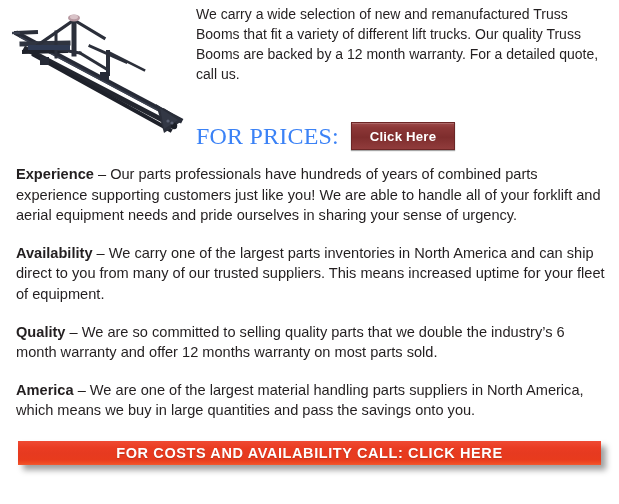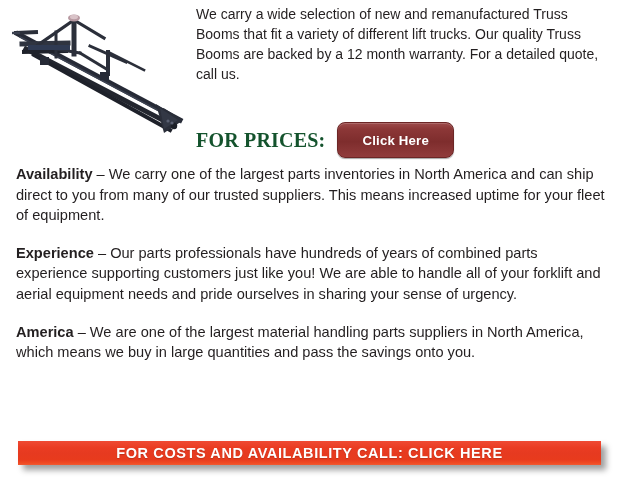--- a/index.html
+++ b/index.html
@@ -59,35 +59,35 @@
   .prices-row {
     position: absolute;
     left: 196px;
     top: 122px;
     display: flex;
     align-items: center;
     gap: 12px;
   }
   .for-prices {
     font-family: "Liberation Serif", serif;
-    font-weight: bold;
-    font-size: 20px;
-    color: #14532d;
+    font-weight: normal;
+    font-size: 24px;
+    color: #3b82f6;
     letter-spacing: 0.2px;
     line-height: 26px;
     white-space: nowrap;
   }
   .click-here-btn {
     display: inline-flex;
     align-items: center;
     justify-content: center;
     min-width: 104px;
-    height: 36px;
-    padding: 0 24px;
-    border-radius: 8px;
+    height: 28px;
+    padding: 0 12px;
+    border-radius: 0;
     background: linear-gradient(180deg, #9d4b4b 0%, #8c3737 18%, #7e2d2d 55%, #913c3c 100%);
     border: 1px solid #6c2626;
     box-shadow: 0 1px 1px rgba(0,0,0,0.35), inset 0 1px 0 rgba(255,255,255,0.18);
     color: #ffffff;
     font-size: 13.2px;
     font-weight: bold;
     letter-spacing: 0.2px;
     cursor: pointer;
     box-sizing: border-box;
   }
@@ -203,27 +203,30 @@
     <div class="prices-row">
       <span class="for-prices">FOR PRICES:</span>
       <button class="click-here-btn">Click Here</button>
     </div>
 
   </div>
 
   <div class="features">
 
     <p class="feature">
+      <span class="label">Experience</span><span> – </span><span>Our parts professionals have hundreds of years of combined parts experience supporting customers just like you!  We are able to handle all of your forklift and aerial equipment needs and pride ourselves in sharing your sense of urgency.</span>
+    </p>
+
+    <p class="feature">
       <span class="label">Availability</span><span> – </span><span>We carry one of the largest parts inventories in North America and can ship direct to you from many of our trusted suppliers.  This means increased uptime for your fleet of equipment.</span>
     </p>
 
     <p class="feature">
-      <span class="label">Experience</span><span> – </span><span>Our parts professionals have hundreds of years of combined parts experience supporting customers just like you!  We are able to handle all of your forklift and aerial equipment needs and pride ourselves in sharing your sense of urgency.</span>
-    </p>
-
+      <span class="label">Quality</span><span> – </span><span>We are so committed to selling quality parts that we double the industry’s 6 month warranty and offer 12 months warranty on most parts sold.</span>
+    </p>
 
 
     <p class="feature">
       <span class="label">America</span><span> – </span><span>We are one of the largest material handling parts suppliers in North America, which means we buy in large quantities and pass the savings onto you.</span>
     </p>
 
   </div>
 
   <div class="cta-wrap">
     <div class="cta-bar">FOR COSTS AND AVAILABILITY CALL: CLICK HERE</div>

